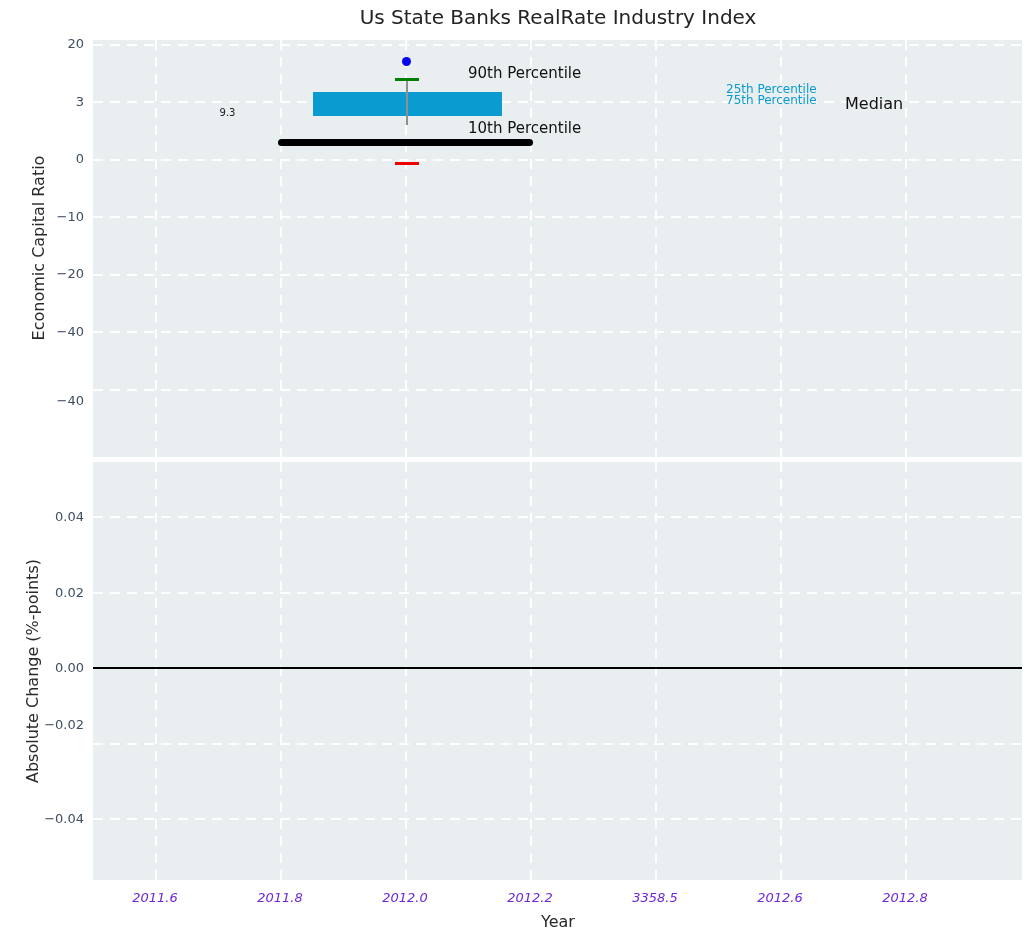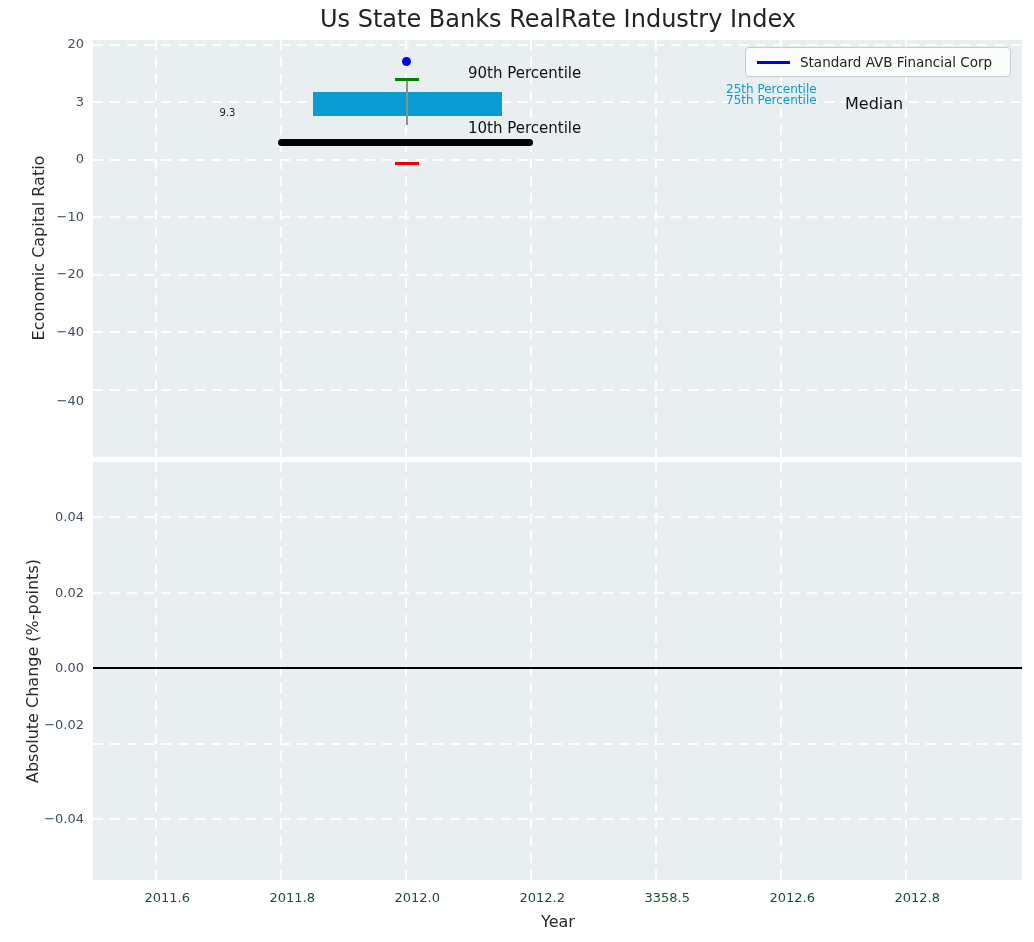--- a/index.html
+++ b/index.html
@@ -2,40 +2,40 @@
 <html><head>
 <meta charset="utf-8">
 <style>
   html,body{margin:0;padding:0;background:#ffffff;}
   .figure{
     position:relative; width:1034px; height:942px; background:#ffffff;
     font-family:"DejaVu Sans","Liberation Sans",sans-serif; overflow:hidden;
   }
   .title{
     position:absolute; left:558px; top:5px; transform:translateX(-50%);
-    font-size:24px; color:#232323; white-space:nowrap;
+    font-size:20px; color:#232323; white-space:nowrap;
   }
   .axes{ position:absolute; background:#e9eef0; }
   .axes.top{ left:93px; top:40px; width:929px; height:417px; }
   .axes.bottom{ left:93px; top:462px; width:929px; height:418px; }
   .hgrid{
     position:absolute; left:0; width:100%; height:2px;
     background:repeating-linear-gradient(90deg, rgba(255,255,255,.95) 0 10px, rgba(255,255,255,0) 10px 17px);
   }
   .vgrid{
     position:absolute; top:0; height:100%; width:2px;
     background:repeating-linear-gradient(180deg, rgba(255,255,255,.95) 0 10px, rgba(255,255,255,0) 10px 17px);
   }
   .ytick{
     position:absolute; left:0; width:84px; text-align:right;
     font-size:13px; color:#3f4e63; height:18px; line-height:18px;
   }
   .xtick{
-    position:absolute; width:70px; text-align:right; top:889px;
-    font-size:13px; color:#14532d; height:18px; line-height:18px;
+    position:absolute; width:70px; text-align:center; top:889px;
+    font-size:13px; color:#6d28d9; height:18px; line-height:18px;font-style:italic;
   }
   .axlabel{ position:absolute; font-size:16px; color:#2a2a2a; white-space:nowrap; }
   .axlabel.rot{ transform:translate(-50%,-50%) rotate(-90deg); }
   .xlabel{ position:absolute; left:558px; top:912px; transform:translateX(-50%); font-size:16px; color:#2a2a2a; }
 
   
   .iqr-box{ position:absolute; left:220px; top:52px; width:189px; height:24px; background:#0a9bd1; }
   .median-line{ position:absolute; left:185px; top:99px; width:255px; height:7px; background:#000; border-radius:4px; }
   .whisker{ position:absolute; left:313px; top:39px; width:2px; height:46px; background:#8f8f8f; }
   .cap{ position:absolute; left:302px; width:24px; height:3px; }
@@ -87,24 +87,20 @@
     <div class="median-line"></div>
     <div class="dot"></div>
 
     <div class="ann small" style="left:116px; top:43px; width:37px; text-align:center;margin-top:24px;">9.3</div>
     <div class="ann" style="left:375px; top:24px;">90th Percentile</div>
     <div class="ann" style="left:375px; top:79px;">10th Percentile</div>
     <div class="ann cyan" style="left:633px; top:53px;">75th Percentile</div>
     <div class="ann cyan" style="left:633px; top:42px;">25th Percentile</div>
     <div class="ann" style="left:752px; top:54px; font-size:16px;">Median</div>
 
-    <div class="legend">
-      <div class="legend-line"></div>
-      <div class="legend-text">Standard AVB Financial Corp</div>
-    </div>
   </div>
 
   <div class="axes bottom">
 
     <div class="hgrid" style="top:54px"></div>
     <div class="hgrid" style="top:130px"></div>
     <div class="hgrid" style="top:205px"></div>
     <div class="hgrid" style="top:281px"></div>
     <div class="hgrid" style="top:356px"></div>
 

